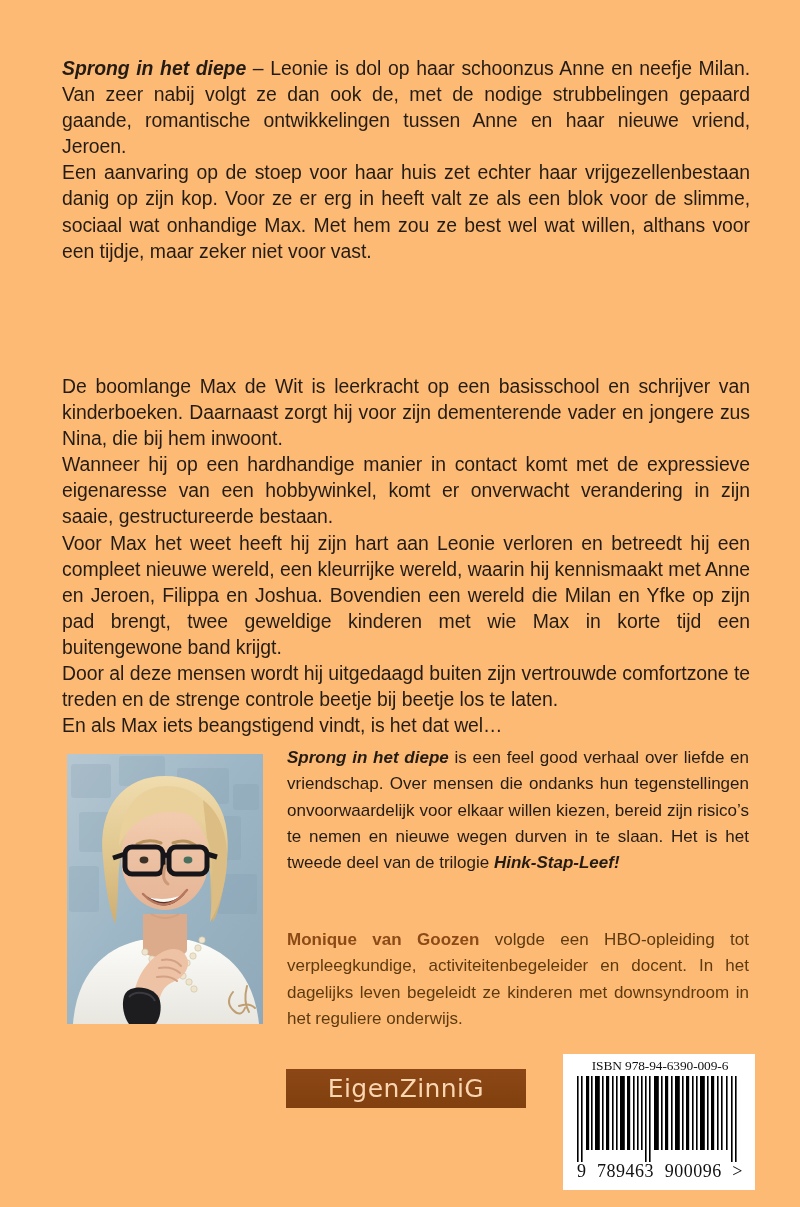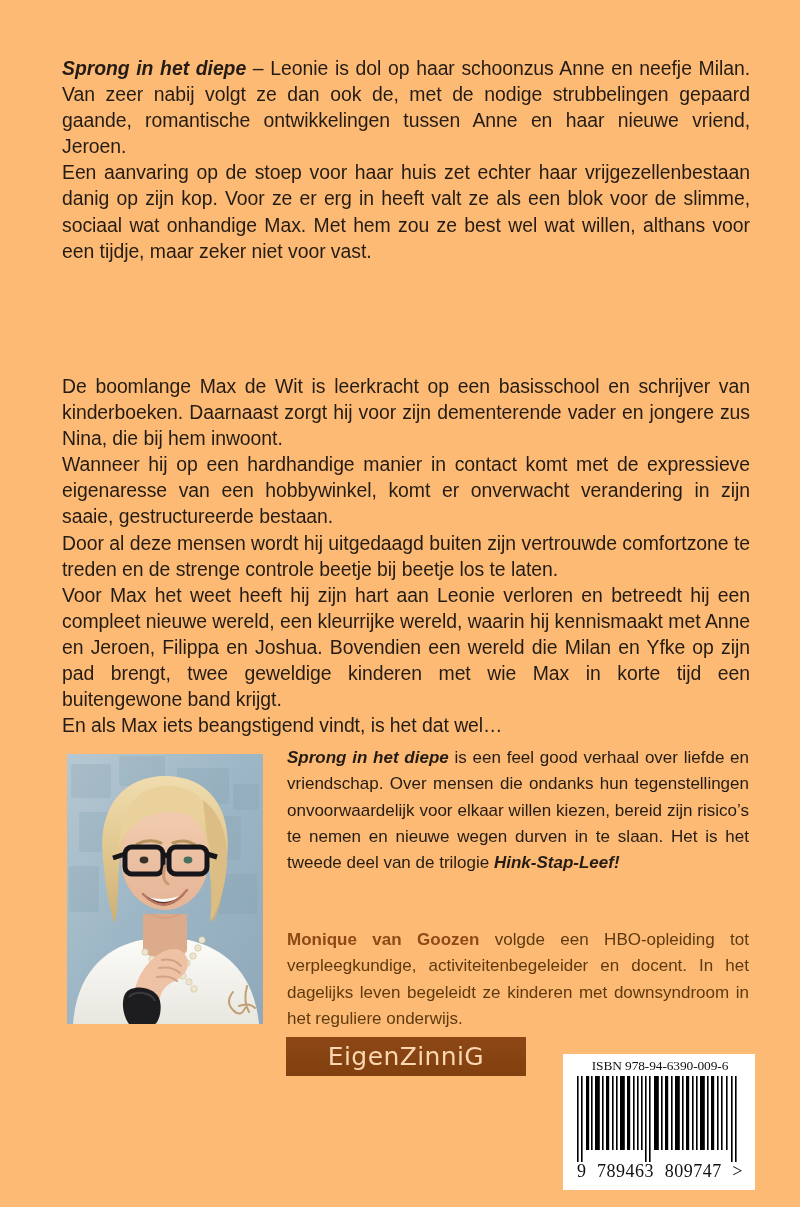--- a/index.html
+++ b/index.html
@@ -75,21 +75,21 @@
   .author-name {
     font-weight: bold;
     color: #8c4a16;
   }
   #about-author { color: #5e3a10; }
 
   
   #publisher-logo {
     position: absolute;
     left: 286px;
-    top: 1037px;
+    top: 1069px;
     width: 240px;
     height: 39px;
     background: #8b4513;
     background: linear-gradient(180deg, #8d4716 0%, #81400f 100%);
     display: flex;
     align-items: center;
     justify-content: center;
   }
   #publisher-logo .logo-text {
     color: #fbd6b0;
@@ -143,22 +143,22 @@
 <div id="cover">
 
   <div class="blurb" id="blurb-1">
     <p><span class="bi">Sprong in het diepe</span><span> – Leonie is dol op haar schoonzus Anne en neefje Milan. Van zeer nabij volgt ze dan ook de, met de nodige strubbelingen gepaard gaande, romantische ontwikkelingen tussen Anne en haar nieuwe vriend, Jeroen.</span></p>
     <p>Een aanvaring op de stoep voor haar huis zet echter haar vrijgezellenbestaan danig op zijn kop. Voor ze er erg in heeft valt ze als een blok voor de slimme, sociaal wat onhandige Max. Met hem zou ze best wel wat willen, althans voor een tijdje, maar zeker niet voor vast.</p>
   </div>
 
   <div class="blurb" id="blurb-2">
     <p>De boomlange Max de Wit is leerkracht op een basisschool en schrijver van kinderboeken. Daarnaast zorgt hij voor zijn dementerende vader en jongere zus Nina, die bij hem inwoont.</p>
     <p>Wanneer hij op een hardhandige manier in contact komt met de expressieve eigenaresse van een hobbywinkel, komt er onverwacht verandering in zijn saaie, gestructureerde bestaan.</p>
+    <p>Voor Max het weet heeft hij zijn hart aan Leonie verloren en betreedt hij een compleet nieuwe wereld, een kleurrijke wereld, waarin hij kennismaakt met Anne en Jeroen, Filippa en Joshua. Bovendien een wereld die Milan en Yfke op zijn pad brengt, twee geweldige kinderen met wie Max in korte tijd een buitengewone band krijgt.</p>
     <p>Door al deze mensen wordt hij uitgedaagd buiten zijn vertrouwde comfortzone te treden en de strenge controle beetje bij beetje los te laten.</p>
-    <p>Voor Max het weet heeft hij zijn hart aan Leonie verloren en betreedt hij een compleet nieuwe wereld, een kleurrijke wereld, waarin hij kennismaakt met Anne en Jeroen, Filippa en Joshua. Bovendien een wereld die Milan en Yfke op zijn pad brengt, twee geweldige kinderen met wie Max in korte tijd een buitengewone band krijgt.</p>
     <p class="last">En als Max iets beangstigend vindt, is het dat wel…</p>
   </div>
 
   <div id="author-photo">
     <svg width="196" height="270" viewBox="0 0 196 270" xmlns="http://www.w3.org/2000/svg">
       <defs>
         <linearGradient id="bgGrad" x1="0" y1="0" x2="1" y2="1">
           <stop offset="0%" stop-color="#b6c8d2"></stop>
           <stop offset="45%" stop-color="#9eb7c6"></stop>
           <stop offset="100%" stop-color="#8fa9ba"></stop>
@@ -306,18 +306,18 @@
         <rect x="142" y="0" width="1.6" height="74"></rect>
         <rect x="146" y="0" width="1.6" height="74"></rect>
         <rect x="151" y="0" width="1.6" height="74"></rect>
         <rect x="156" y="0" width="1.6" height="86"></rect>
         <rect x="160" y="0" width="1.6" height="86"></rect>
       </g>
     </svg>
     <div id="barcode-digits">
       <span>9</span>
       <span>789463</span>
-      <span>809747</span>
+      <span>900096</span>
       <span>&gt;</span>
     </div>
   </div>
 
 </div>
 
 </body></html>

